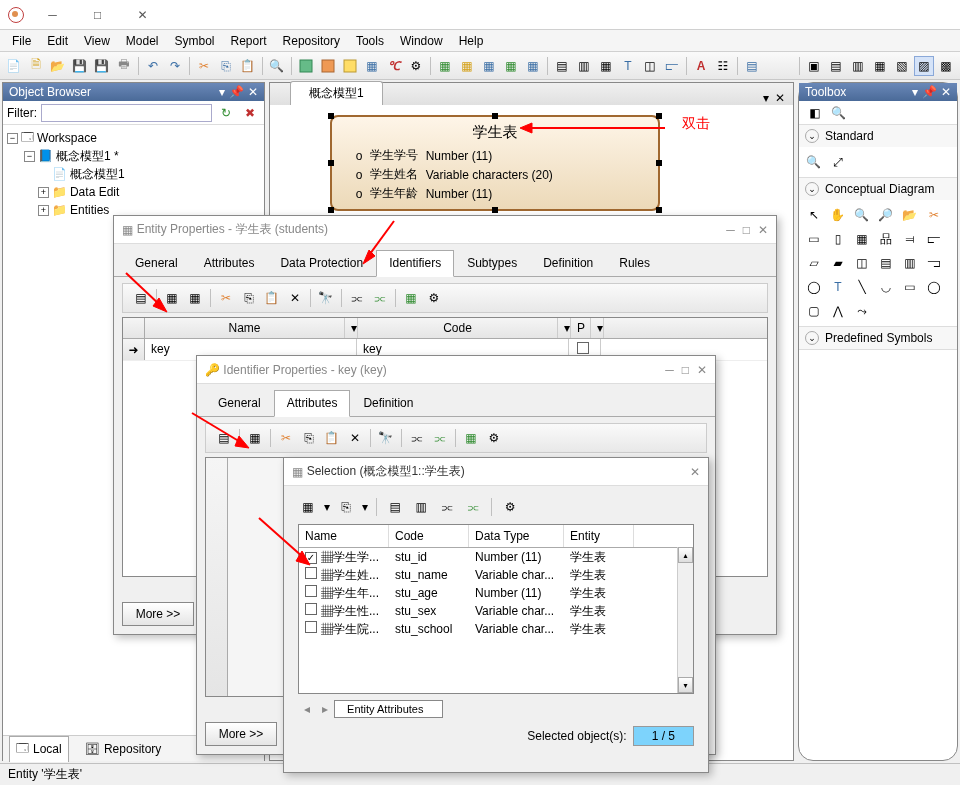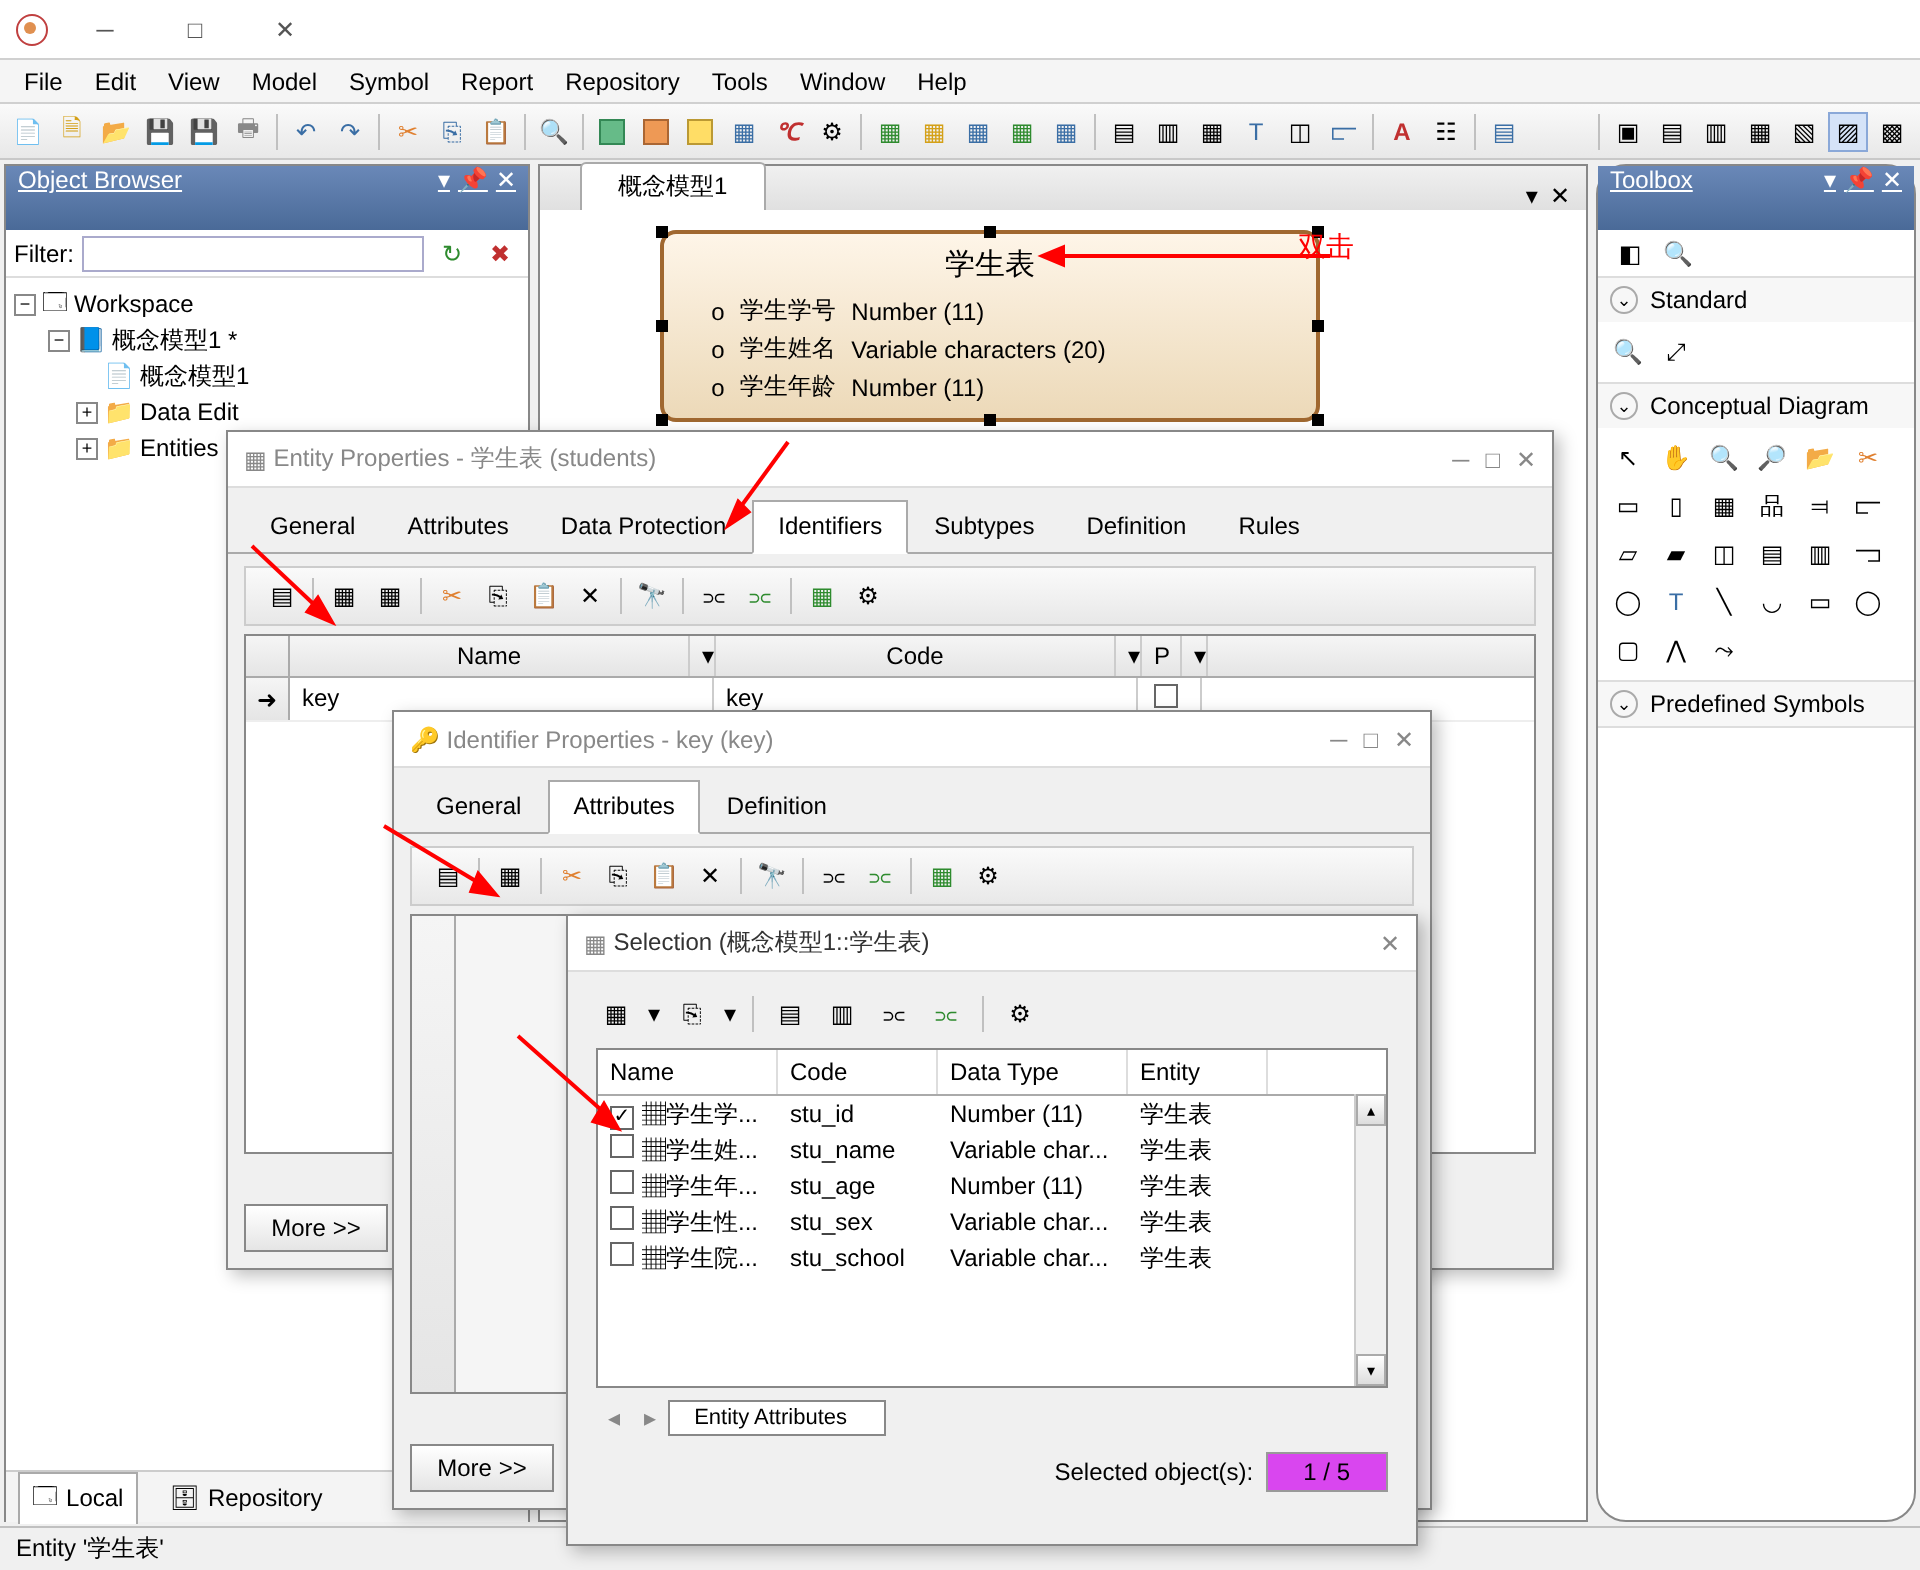--- a/index.html
+++ b/index.html
@@ -27,21 +27,21 @@
 .ico-yellow { color: #d4a017; }
 .ico-blue { color: #3a6ea5; }
 .ico-green { color: #2e8b2e; }
 .ico-red { color: #c03030; }
 .ico-orange { color: #e08030; }
 .ico-gray { color: #888; }
 
 
 .main-area { position: absolute; left: 0; right: 0; top: 80px; bottom: 22px; display: flex; }
 .panel { border: 1px solid #888; margin: 2px; background: #fff; display: flex; flex-direction: column; }
-.panel-header { height: 32px; background: linear-gradient(#6a88b8, #4a6a98); color: #fff; display: flex; align-items: flex-start; padding: 0 6px; font-size: 11px; text-decoration: underline; }
+.panel-header { height: 18px; background: linear-gradient(#6a88b8, #4a6a98); color: #fff; display: flex; align-items: center; padding: 0 6px; font-size: 11px; }
 .panel-header .pin-icons { margin-left: auto; display: flex; gap: 4px; }
 
 
 .obj-browser { width: 263px; position: relative; }
 .filter-row { height: 24px; display: flex; align-items: center; padding: 2px 4px; border-bottom: 1px solid #ddd; gap: 4px; }
 .filter-row input { flex: 1; height: 18px; border: 1px solid #aac; padding: 0 3px; }
 .tree { flex: 1; padding: 4px; overflow: auto; }
 .tree-node { display: flex; align-items: center; height: 18px; gap: 3px; white-space: nowrap; }
 .tree-toggle { width: 11px; height: 11px; border: 1px solid #888; display: flex; align-items: center; justify-content: center; font-size: 9px; line-height: 1; cursor: pointer; }
 .tree-indent { display: inline-block; }
@@ -266,21 +266,21 @@
         <div class="sel-handle" style="right:-4px;bottom:-4px"></div>
         <div class="sel-handle" style="left:50%;top:-4px;margin-left:-3px"></div>
         <div class="sel-handle" style="left:50%;bottom:-4px;margin-left:-3px"></div>
         <div class="sel-handle" style="left:-4px;top:50%;margin-top:-3px"></div>
         <div class="sel-handle" style="right:-4px;top:50%;margin-top:-3px"></div>
       </div>
       <svg class="red-arrow" style="left:250px;top:16px" width="150" height="14">
           <line x1="10" y1="7" x2="145" y2="7" stroke-width="2"></line>
           <polygon points="0,7 12,2 12,12"></polygon>
         </svg>
-      <div class="red-label" style="left:379px;top:10px">双击</div>
+      <div class="red-label" style="left:412px;top:10px">双击</div>
     </div>
   </div>
 
   <div class="panel toolbox">
     <div class="panel-header">
       <span>Toolbox</span>
       <div class="pin-icons">
         <span>▾</span>
         <span>📌</span>
         <span>✕</span>
@@ -544,20 +544,20 @@
           </div>
       </div>
     </div>
     <div class="sel-tabs">
       <span style="padding:0 6px;color:#888">◂</span>
       <span style="padding:0 6px;color:#888">▸</span>
       <div class="sel-tab">Entity Attributes</div>
     </div>
     <div style="display:flex;align-items:center;justify-content:flex-end;gap:6px;padding-top:6px">
       <span>Selected object(s):</span>
-      <span style="border:1px solid #999;padding:2px 18px;background:#d946ef">1 / 5</span>
+      <span style="border:1px solid #999;padding:2px 18px;background:#7dd3fc">1 / 5</span>
     </div>
   </div>
   <svg class="red-arrow" style="left:-30px;top:55px" width="65" height="60">
       <line x1="5" y1="5" x2="50" y2="45" stroke-width="2"></line>
       <polygon points="56,52 42,48 48,38"></polygon>
     </svg>
 </div>
 
 </body></html>

